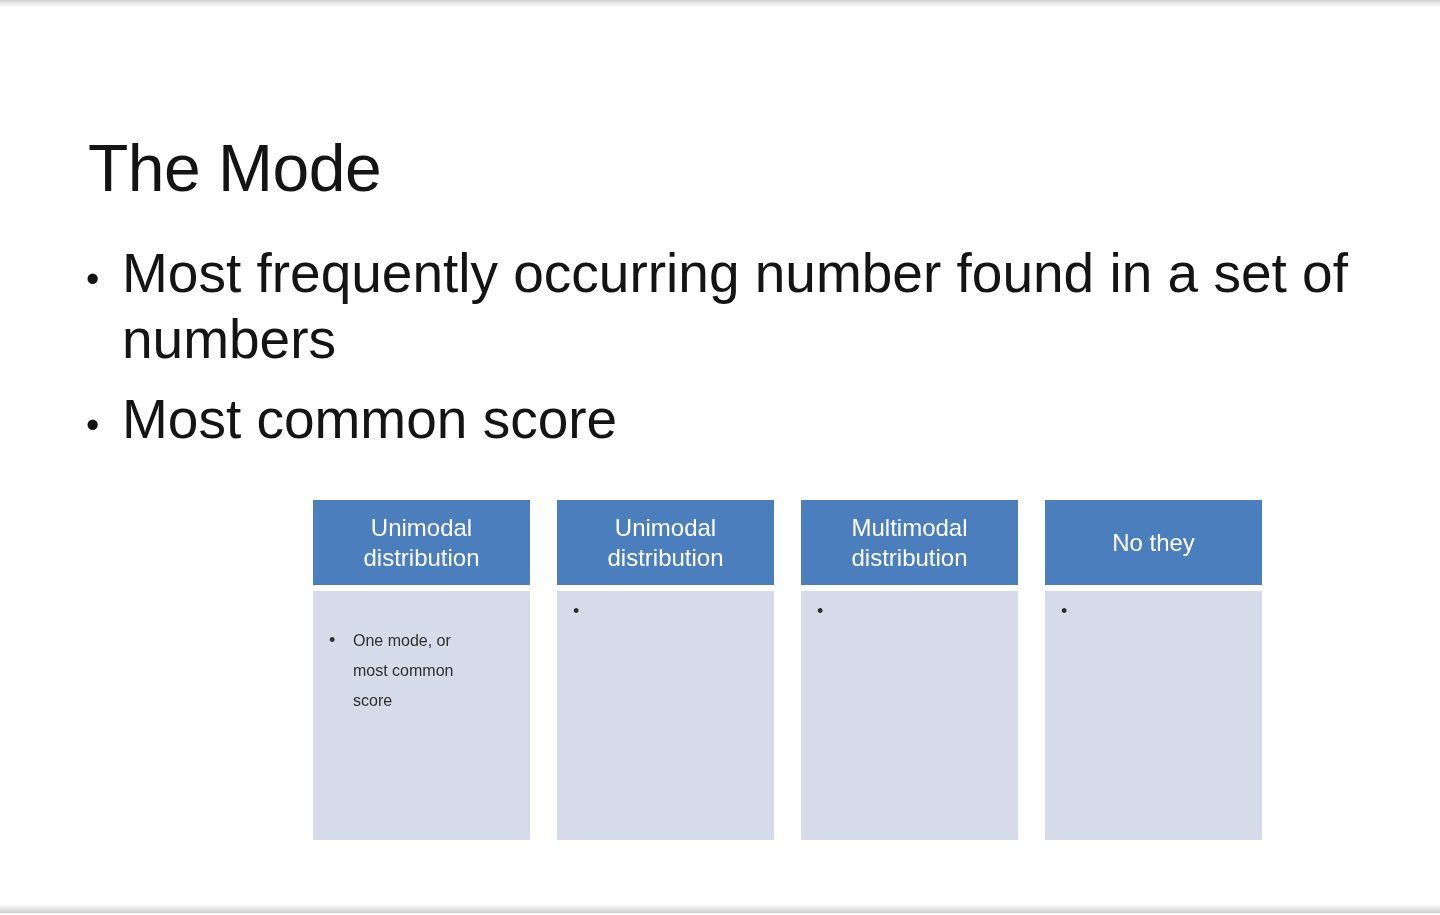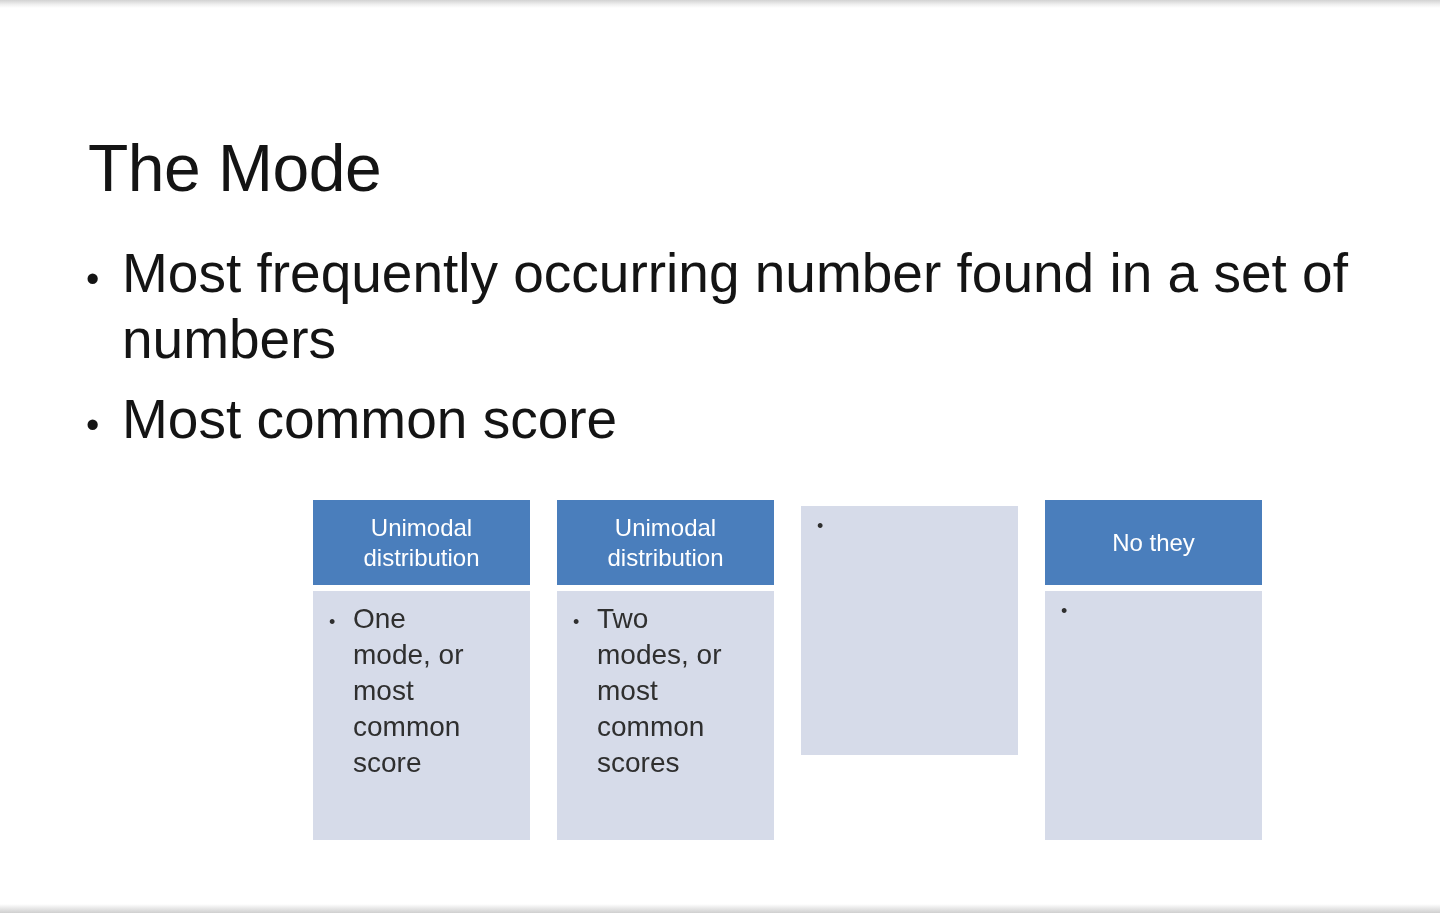--- a/index.html
+++ b/index.html
@@ -97,23 +97,24 @@
     align-items: baseline;
   }
   .col-bullet-marker {
     flex: 0 0 24px;
     width: 24px;
     font-size: 18px;
     color: #2f2f2f;
   }
   .col-body-text {
     width: 126px;
-    font-size: 28px;
-    line-height: 36px;
+    font-size: 16px;
+    line-height: 30px;
     color: #2f2f2f;
+    margin-top: 25px;
   }
 </style>
 </head>
 <body>
 
 <div class="slide">
 
   <div class="edge-top"></div>
 
   <h1 class="title">The Mode</h1>
@@ -136,25 +137,25 @@
       <div class="col-body">
         <span class="col-bullet-marker">•</span>
         <span class="col-body-text">One mode, or most common score</span>
       </div>
     </div>
 
     <div class="column">
       <div class="col-header">Unimodal distribution</div>
       <div class="col-body">
         <span class="col-bullet-marker">•</span>
-        <span class="col-body-text">Two modes, or most common scores</span>
       </div>
     </div>
 
     <div class="column">
+      <div class="col-header">Multimodal distribution</div>
       <div class="col-body">
         <span class="col-bullet-marker">•</span>
       </div>
     </div>
 
     <div class="column">
       <div class="col-header">No they</div>
       <div class="col-body">
         <span class="col-bullet-marker">•</span>
       </div>

